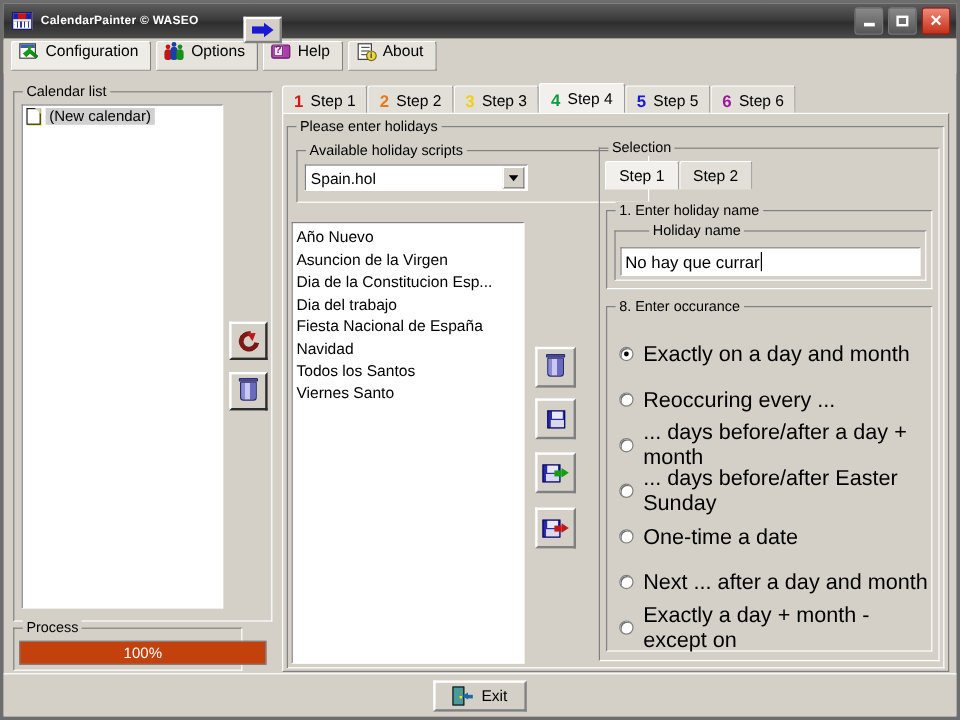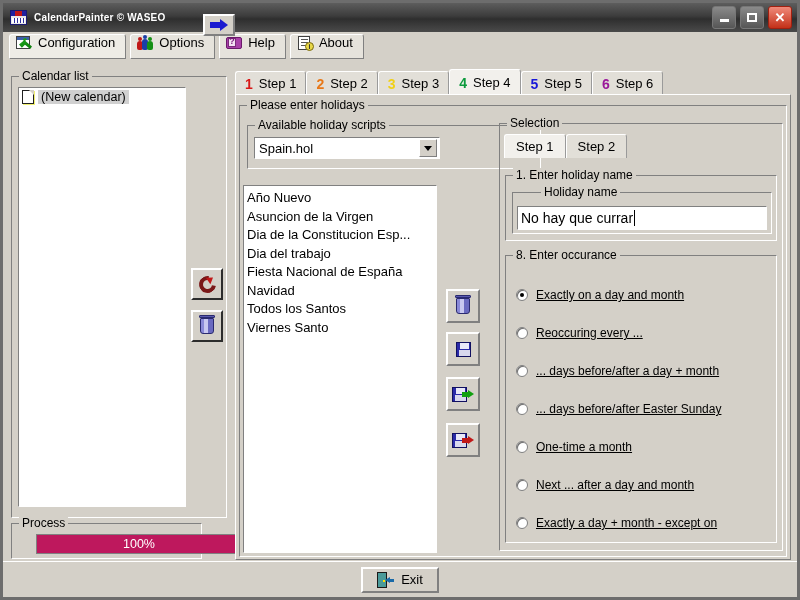--- a/index.html
+++ b/index.html
@@ -160,22 +160,22 @@
     width:14px; height:16px; position:relative;
     background: linear-gradient(to right,#8a8ad8 0 3px,#c8c8f0 3px 7px,#6a6ac0 7px 14px);
     border:1px solid #2a2a70; border-radius:1px 1px 3px 3px; box-sizing:border-box;
   }
   .ic-trash::before { content:""; position:absolute; left:-2px; top:-4px; width:16px; height:3px;
     background:#5a5ab0; border:1px solid #2a2a70; border-radius:1px; box-sizing:border-box;}
 
   #grp-process { left: 8px; top: 520px; width: 191px; height: 36px; }
   #process-bar {
     position:absolute; left:4px; top:10px; width:206px; height:20px;
-    background:#be185d; border:1px solid #808080; box-sizing:border-box;
-    color:#ffffff; font-size:12.5px; display:flex; align-items:center; justify-content:center;margin-left:20px;
+    background:#c2410c; border:1px solid #808080; box-sizing:border-box;
+    color:#ffffff; font-size:12.5px; display:flex; align-items:center; justify-content:center;
   }
 
   
   .steptabs { position:absolute; left:232px; top:66px; width:556px; height:26px; display:flex; align-items:flex-end; }
   .steptab {
     height:24px; display:flex; align-items:center; gap:6px;
     padding:0 9px; background:#e2dfd8;
     border:1px solid #ffffff; border-right-color:#9a9a9a; border-bottom:none;
     border-radius:3px 3px 0 0; font-size:13px; color:#000;
     box-sizing:border-box;
@@ -261,21 +261,21 @@
      border:1px solid #ffffff; border-top-color:#808080; border-left-color:#808080; box-sizing:border-box;}
   #grp-name-inner > .glabel2 { position:absolute; top:-8px; left:7px; background:#d4d0c8; padding:0 3px; font-size:12px;margin-left:21px;}
   #input-holiday {
     position:absolute; left:4px; top:13px; width:250px; height:24px;
     background:#ffffff; border:1px solid #808080; border-right-color:#fff; border-bottom-color:#fff;
     box-sizing:border-box; display:flex; align-items:center; padding-left:3px; font-size:14px;
   }
   .caret { display:inline-block; width:1px; height:16px; background:#000; margin-left:1px; }
 
   #grp-occ { left: 502px; top: 252px; width: 272px; height: 288px; }
-  .radio-row { position:absolute; left:10px; display:flex; align-items:center; height:18px; font-size:12px;text-decoration:underline; }
+  .radio-row { position:absolute; left:10px; display:flex; align-items:center; height:18px; font-size:18px; }
   .radio {
     width:12px; height:12px; border-radius:50%; flex:none; margin-right:8px;
     background:#ffffff; border:1px solid #808080;
     box-shadow: inset 1px 1px 0 #707070, inset -1px -1px 0 #ffffff;
     box-sizing:border-box; position:relative;
   }
   .radio.on::after { content:""; position:absolute; left:3px; top:3px; width:4px; height:4px; border-radius:50%; background:#000;}
 
   
   #exit-bar {
@@ -484,21 +484,21 @@
     <div class="radio-row" style="top:106px">
       <span class="radio"></span>
       <span>... days before/after a day + month</span>
     </div>
     <div class="radio-row" style="top:144px">
       <span class="radio"></span>
       <span>... days before/after Easter Sunday</span>
     </div>
     <div class="radio-row" style="top:182px">
       <span class="radio"></span>
-      <span>One-time a month</span>
+      <span>One-time a date</span>
     </div>
     <div class="radio-row" style="top:220px">
       <span class="radio"></span>
       <span>Next ... after a day and month</span>
     </div>
     <div class="radio-row" style="top:258px">
       <span class="radio"></span>
       <span>Exactly a day + month - except on</span>
     </div>
   </div>

